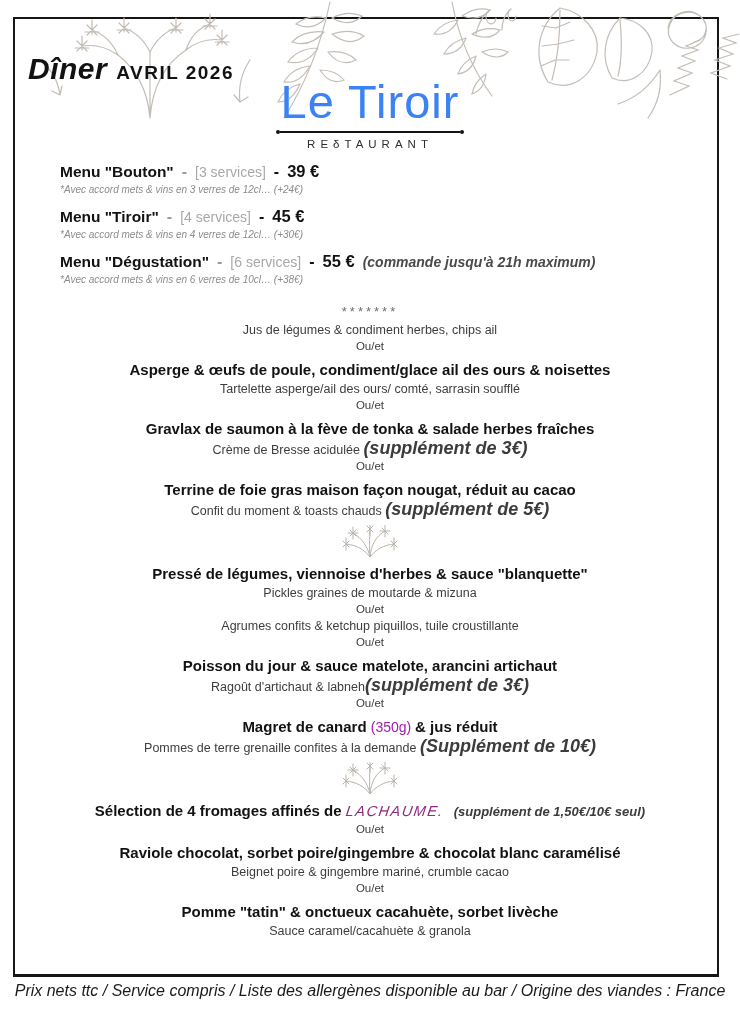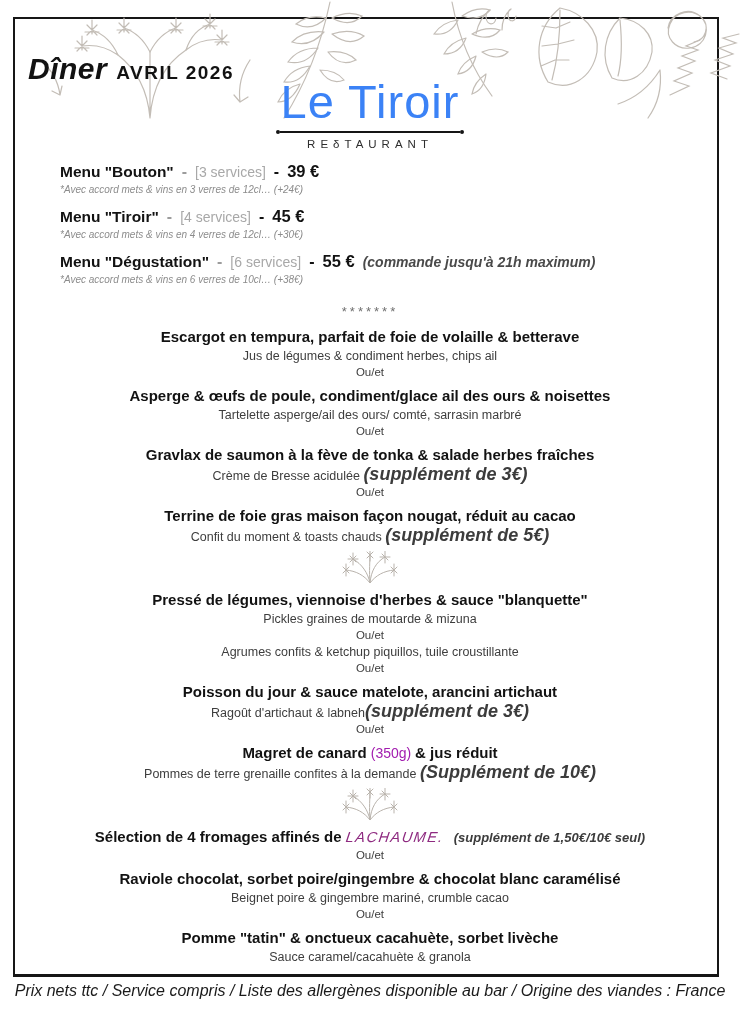--- a/index.html
+++ b/index.html
@@ -145,26 +145,25 @@
       <span class="menu-dash2">-</span>
       <span class="menu-price">55 €</span>
       <span class="menu-note">(commande jusqu'à 21h maximum)</span>
     </div>
     <div class="menu-pairing">*Avec accord mets &amp; vins en 6 verres de 10cl… (+38€)</div>
   </div>
 
   <div class="courses">
     <div class="separator">*******</div>
 
-    <div class="dish-title"><span>Escargot en tempura, parfait de foie de volaille &amp; betterave</span></div>
     <div class="dish-sub"><span>Jus de légumes &amp; condiment herbes, chips ail</span></div>
     <div class="oret">Ou/et</div>
 
     <div class="dish-title"><span>Asperge &amp; œufs de poule, condiment/glace ail des ours &amp; noisettes</span></div>
-    <div class="dish-sub"><span>Tartelette asperge/ail des ours/ comté, sarrasin marbré</span></div>
+    <div class="dish-sub"><span>Tartelette asperge/ail des ours/ comté, sarrasin soufflé</span></div>
     <div class="oret">Ou/et</div>
 
     <div class="dish-title"><span>Gravlax de saumon à la fève de tonka &amp; salade herbes fraîches</span></div>
     <div class="dish-sub"><span>Crème de Bresse acidulée </span><span class="supp">(supplément de 3€)</span></div>
     <div class="oret">Ou/et</div>
 
     <div class="dish-title"><span>Terrine de foie gras maison façon nougat, réduit au cacao</span></div>
     <div class="dish-sub"><span>Confit du moment &amp; toasts chauds </span><span class="supp">(supplément de 5€)</span></div>
 
     <svg class="sprig" width="72" height="32" viewBox="0 0 72 32" fill="none" stroke="#b9b3ac" stroke-width="1" stroke-linecap="round">

